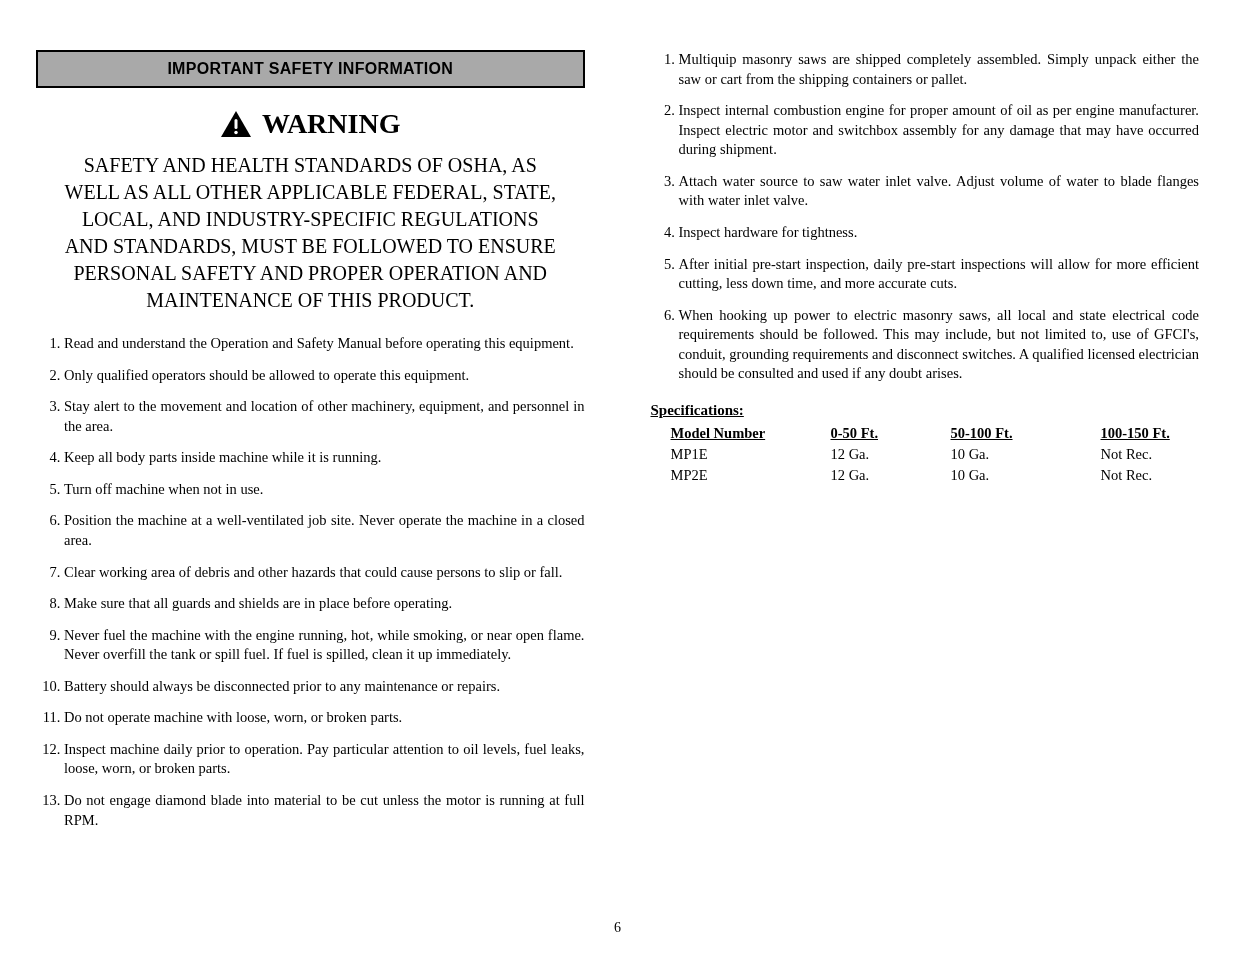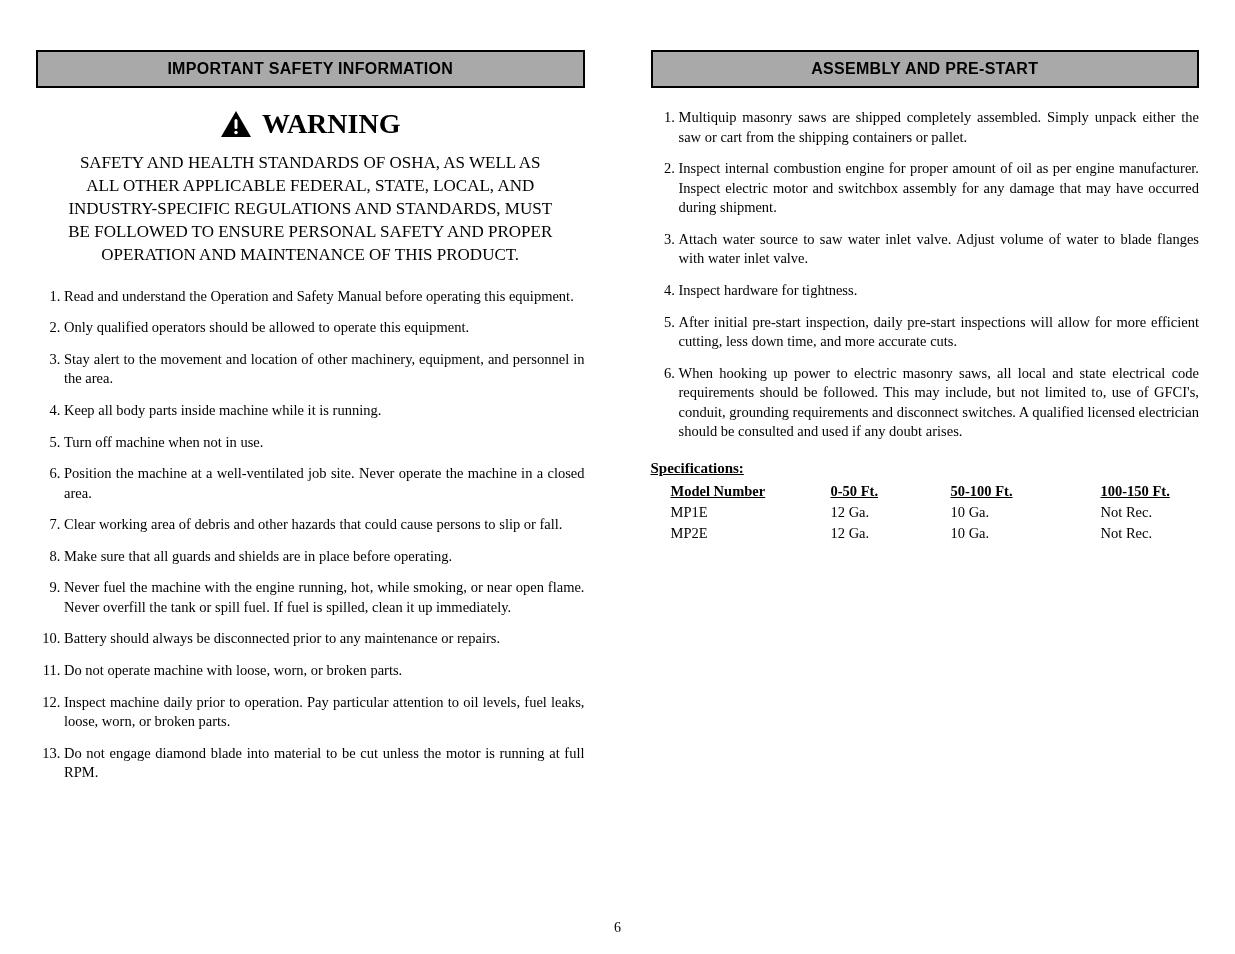--- a/index.html
+++ b/index.html
@@ -28,21 +28,21 @@
     align-items: center;
     justify-content: center;
     margin-bottom: 12px;
     font-weight: bold;
     font-size: 28px;
     font-family: "Times New Roman", Times, serif;
   }
   .warn-icon { width: 32px; height: 30px; }
   .warning-body {
     font-family: "Times New Roman", Times, serif;
-    font-size: 17px;
+    font-size: 20px;
     line-height: 1.35;
   }
   .safety-list {
     list-style: decimal;
     padding-left: 28px;
     margin-top: 18px;
   }
   .safety-list li {
     font-family: "Times New Roman", Times, serif;
     font-size: 14.5px;
@@ -125,21 +125,20 @@
         <li>Make sure that all guards and shields are in place before operating.</li>
         <li>Never fuel the machine with the engine running, hot, while smoking, or near open flame. Never overfill the tank or spill fuel. If fuel is spilled, clean it up immediately.</li>
         <li>Battery should always be disconnected prior to any maintenance or repairs.</li>
         <li>Do not operate machine with loose, worn, or broken parts.</li>
         <li>Inspect machine daily prior to operation. Pay particular attention to oil levels, fuel leaks, loose, worn, or broken parts.</li>
         <li>Do not engage diamond blade into material to be cut unless the motor is running at full RPM.</li>
       </ol>
     </div>
 
     <div class="col">
-      <div class="section-header">ASSEMBLY AND PRE-START</div>
 
       <ol class="right-list">
         <li>Multiquip masonry saws are shipped completely assembled. Simply unpack either the saw or cart from the shipping containers or pallet.</li>
         <li>Inspect internal combustion engine for proper amount of oil as per engine manufacturer. Inspect electric motor and switchbox assembly for any damage that may have occurred during shipment.</li>
         <li>Attach water source to saw water inlet valve. Adjust volume of water to blade flanges with water inlet valve.</li>
         <li>Inspect hardware for tightness.</li>
         <li>After initial pre-start inspection, daily pre-start inspections will allow for more efficient cutting, less down time, and more accurate cuts.</li>
         <li>When hooking up power to electric masonry saws, all local and state electrical code requirements should be followed. This may include, but not limited to, use of GFCI's, conduit, grounding requirements and disconnect switches. A qualified licensed electrician should be consulted and used if any doubt arises.</li>
       </ol>
 

